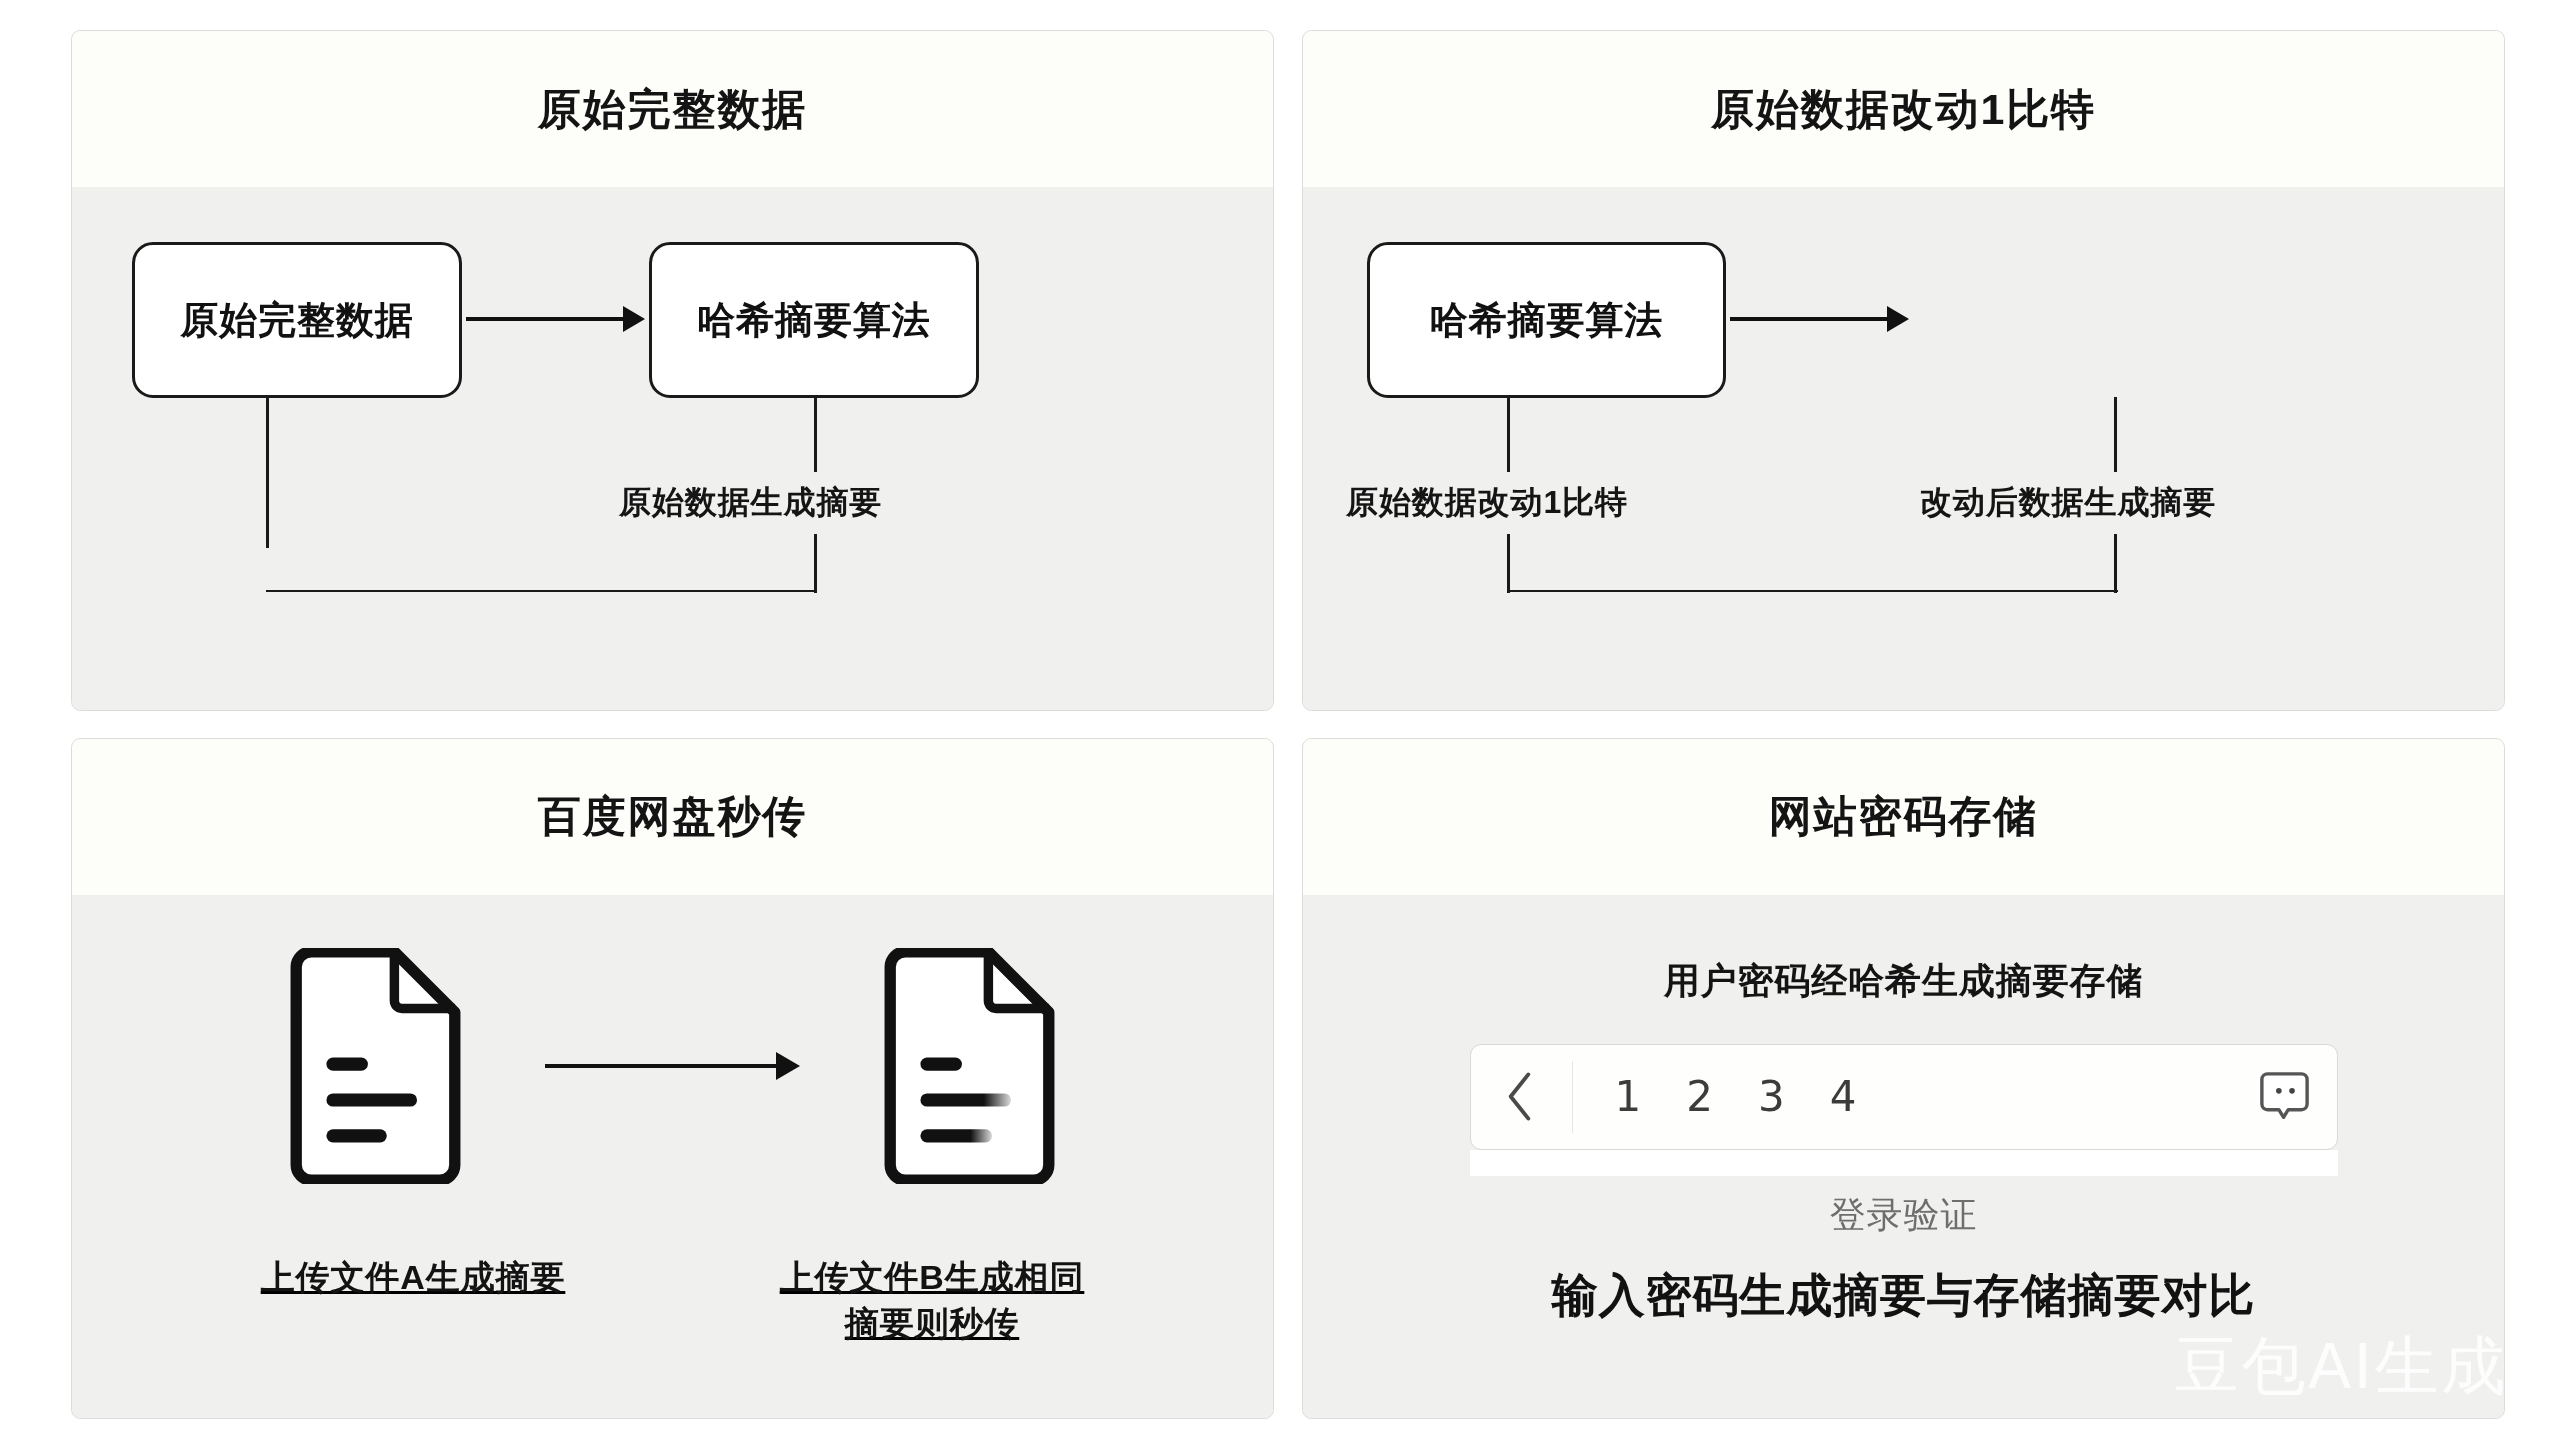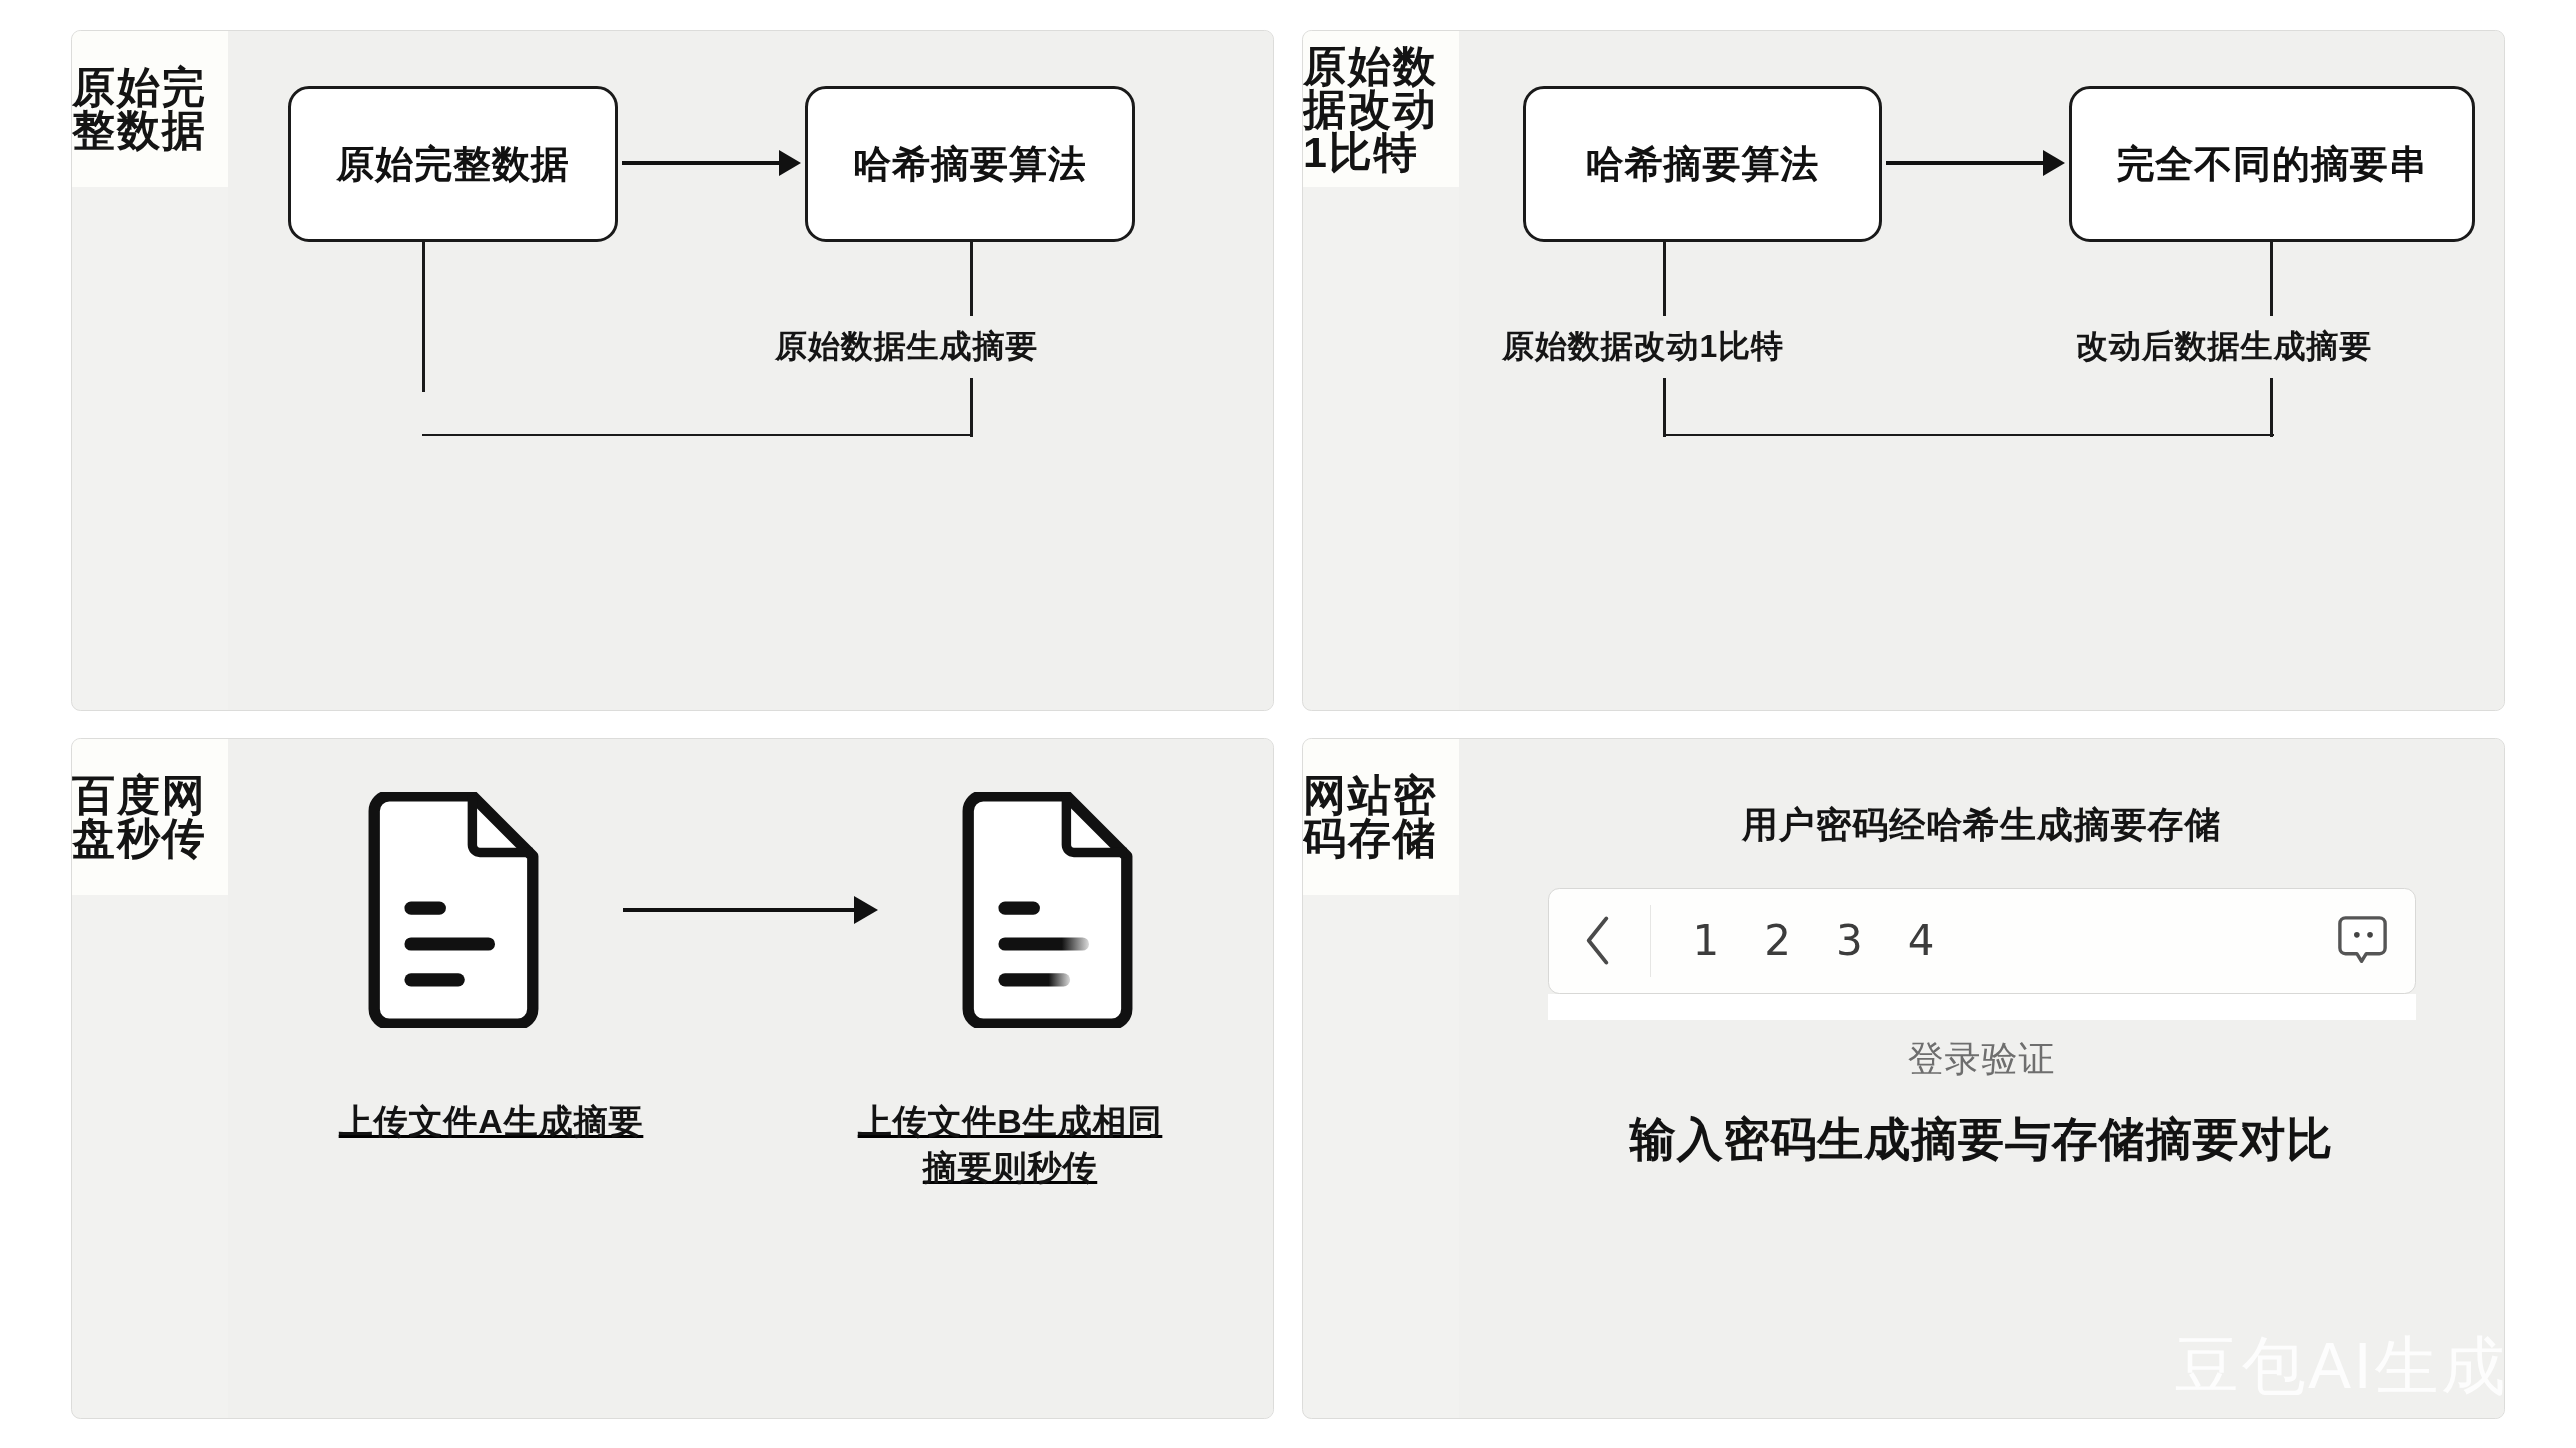--- a/index.html
+++ b/index.html
@@ -24,21 +24,21 @@
     row-gap:26.4px;
   }
 
   .panel{
     position:relative;
     background:#f2f2f0;
     border:1.9px solid #dcdcda;
     border-radius:9.4px;
     overflow:hidden;
     display:flex;
-    flex-direction:row;
+    flex-direction:column;
   }
 
   .panel-header{
     height:156px;
     flex:0 0 156px;
     background:#fdfdfa;
     display:flex;
     align-items:center;
     justify-content:center;
   }
@@ -282,23 +282,20 @@
 
         <div class="node" style="left:64px;top:55px;width:359px;height:156px;">
           <span class="node-label">哈希摘要算法</span>
         </div>
 
         <div class="arrow-h" style="left:427px;top:121px;width:179px;">
           <span class="shaft"></span>
           <span class="head"></span>
         </div>
 
-        <div class="node" style="left:610px;top:55px;width:406px;height:156px;">
-          <span class="node-label">完全不同的摘要串</span>
-        </div>
 
         <div class="stub" style="left:204px;top:210px;height:75px;"></div>
         <div class="stub" style="left:811px;top:210px;height:75px;"></div>
 
         <div class="caption" style="left:43px;top:294px;">原始数据改动1比特</div>
         <div class="caption" style="left:617px;top:294px;">改动后数据生成摘要</div>
 
         <div class="stub" style="left:204px;top:347px;height:59px;"></div>
         <div class="stub" style="left:811px;top:347px;height:59px;"></div>
         <div class="bracket" style="left:204px;top:377px;width:611px;height:28px;border-bottom:2.8px solid #1a1a1a;border-left:none;border-right:none;"></div>

